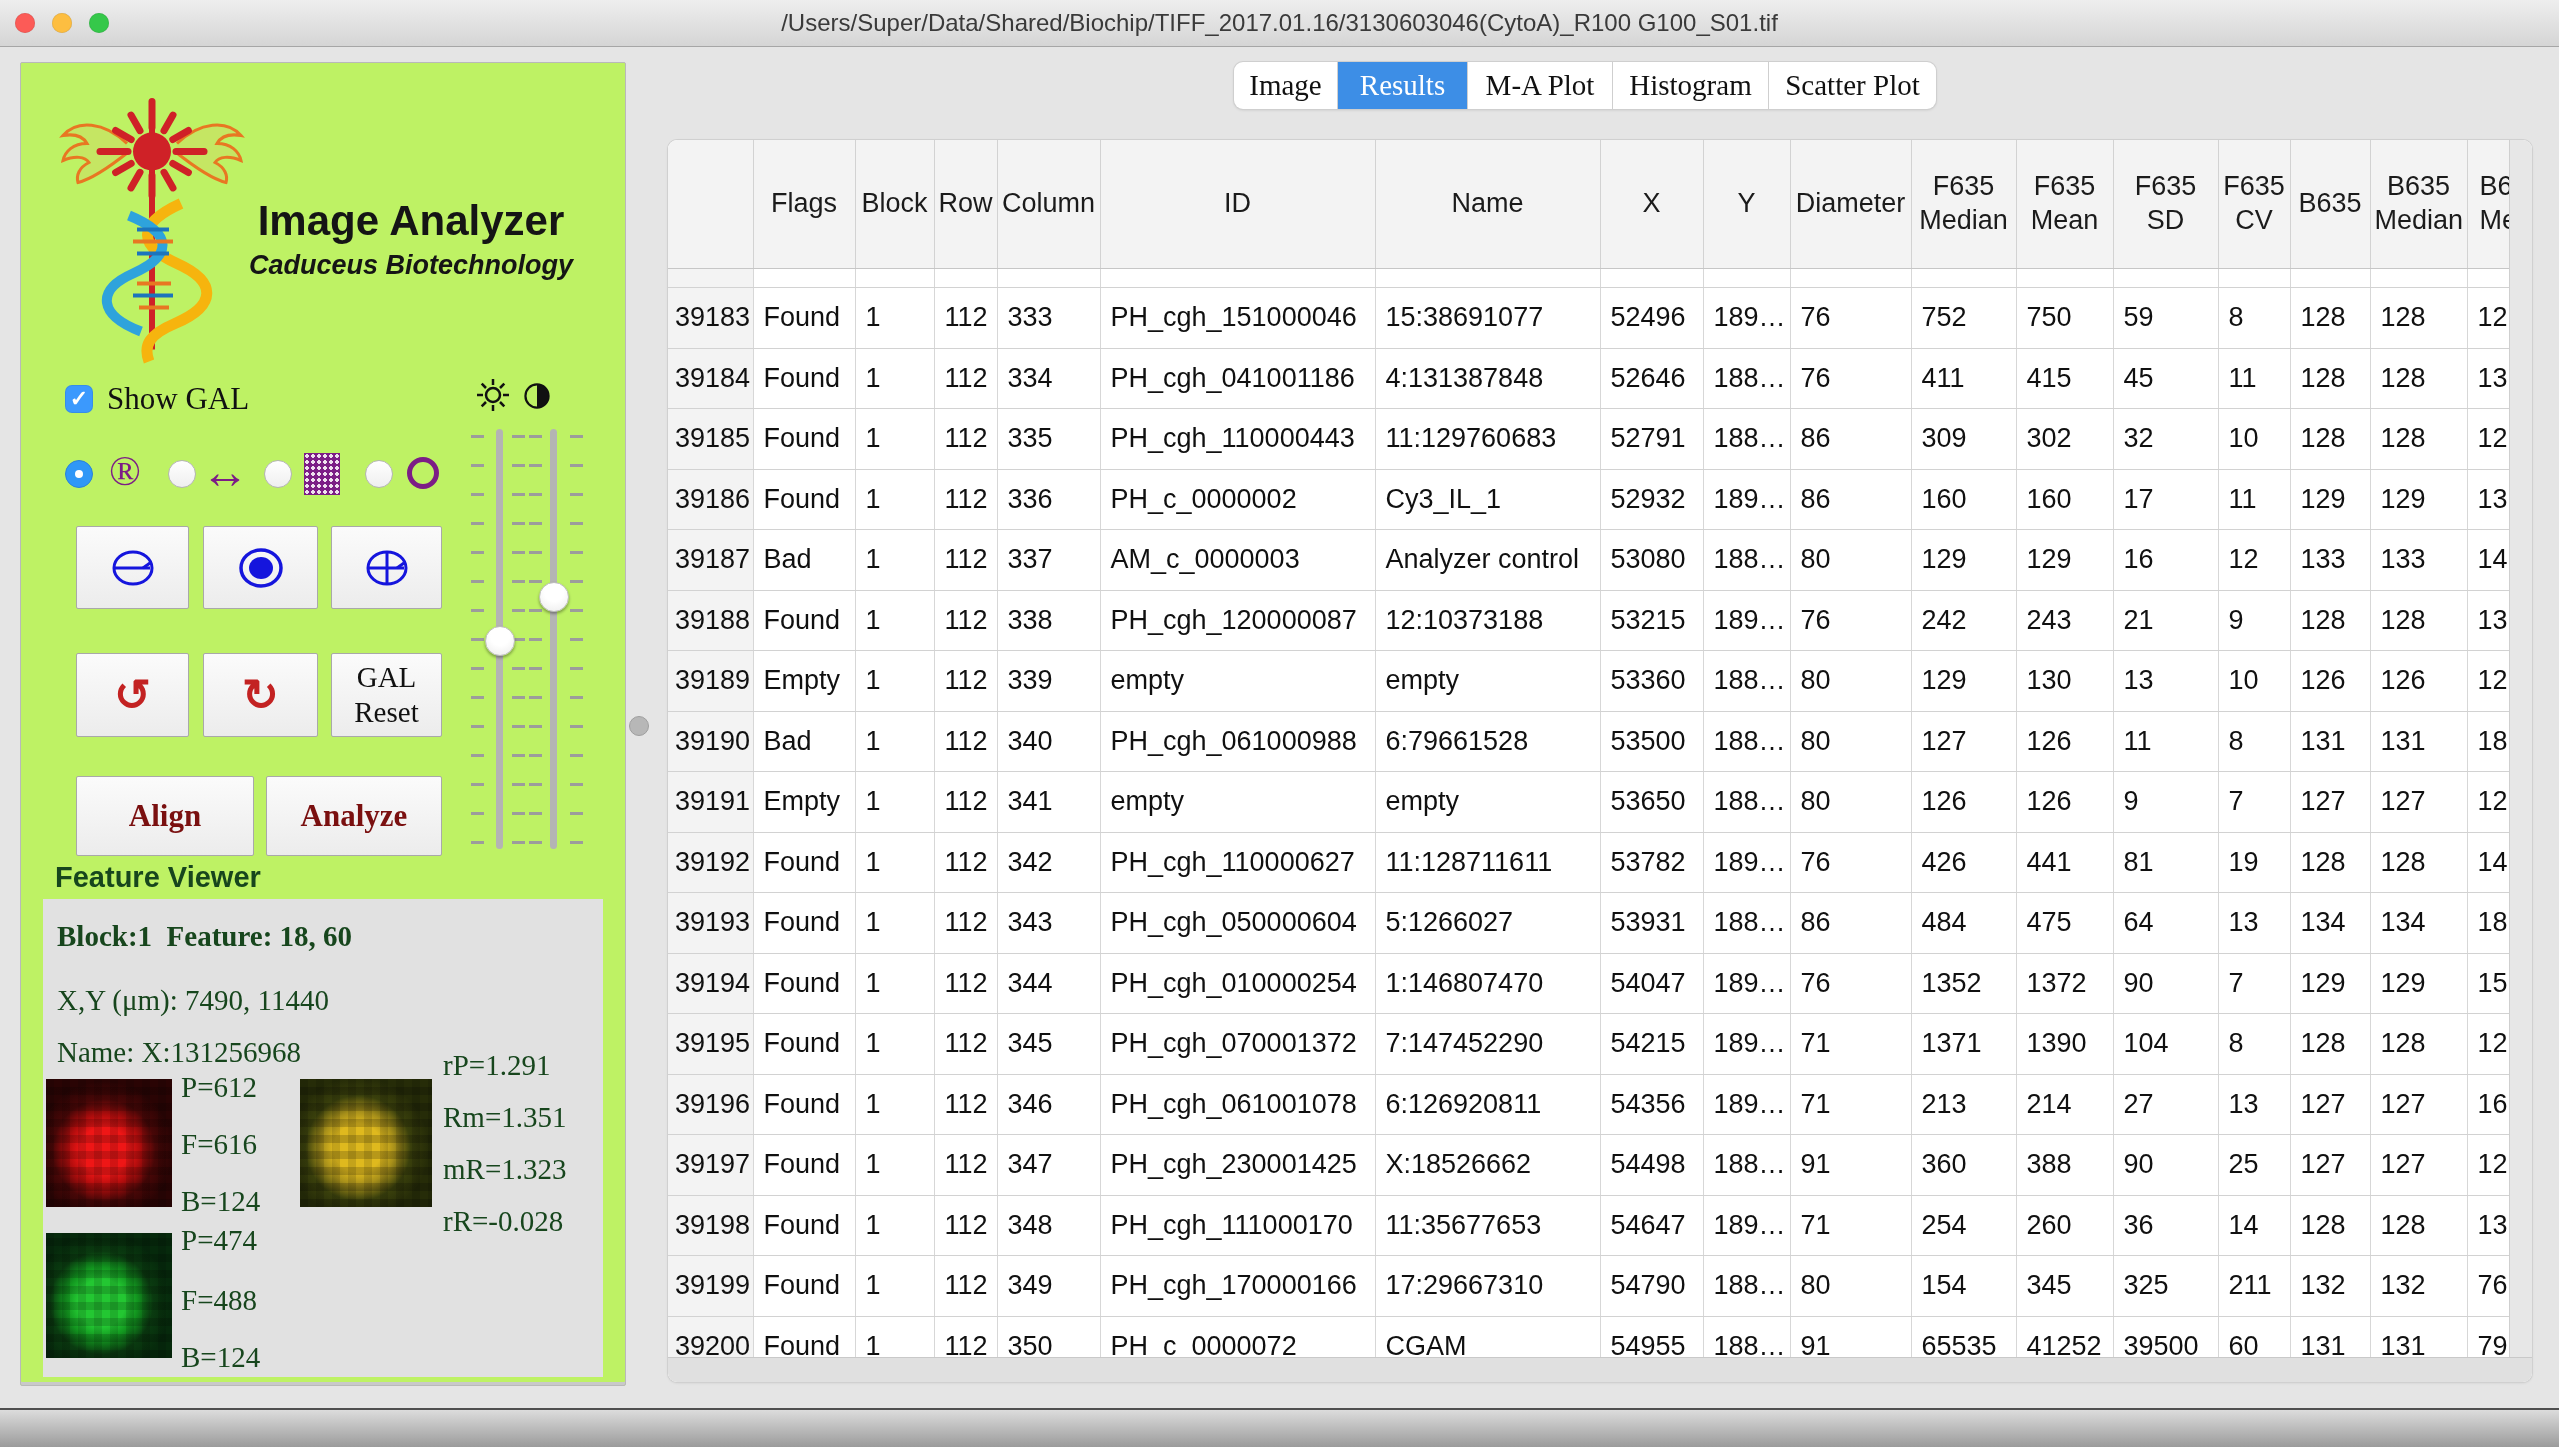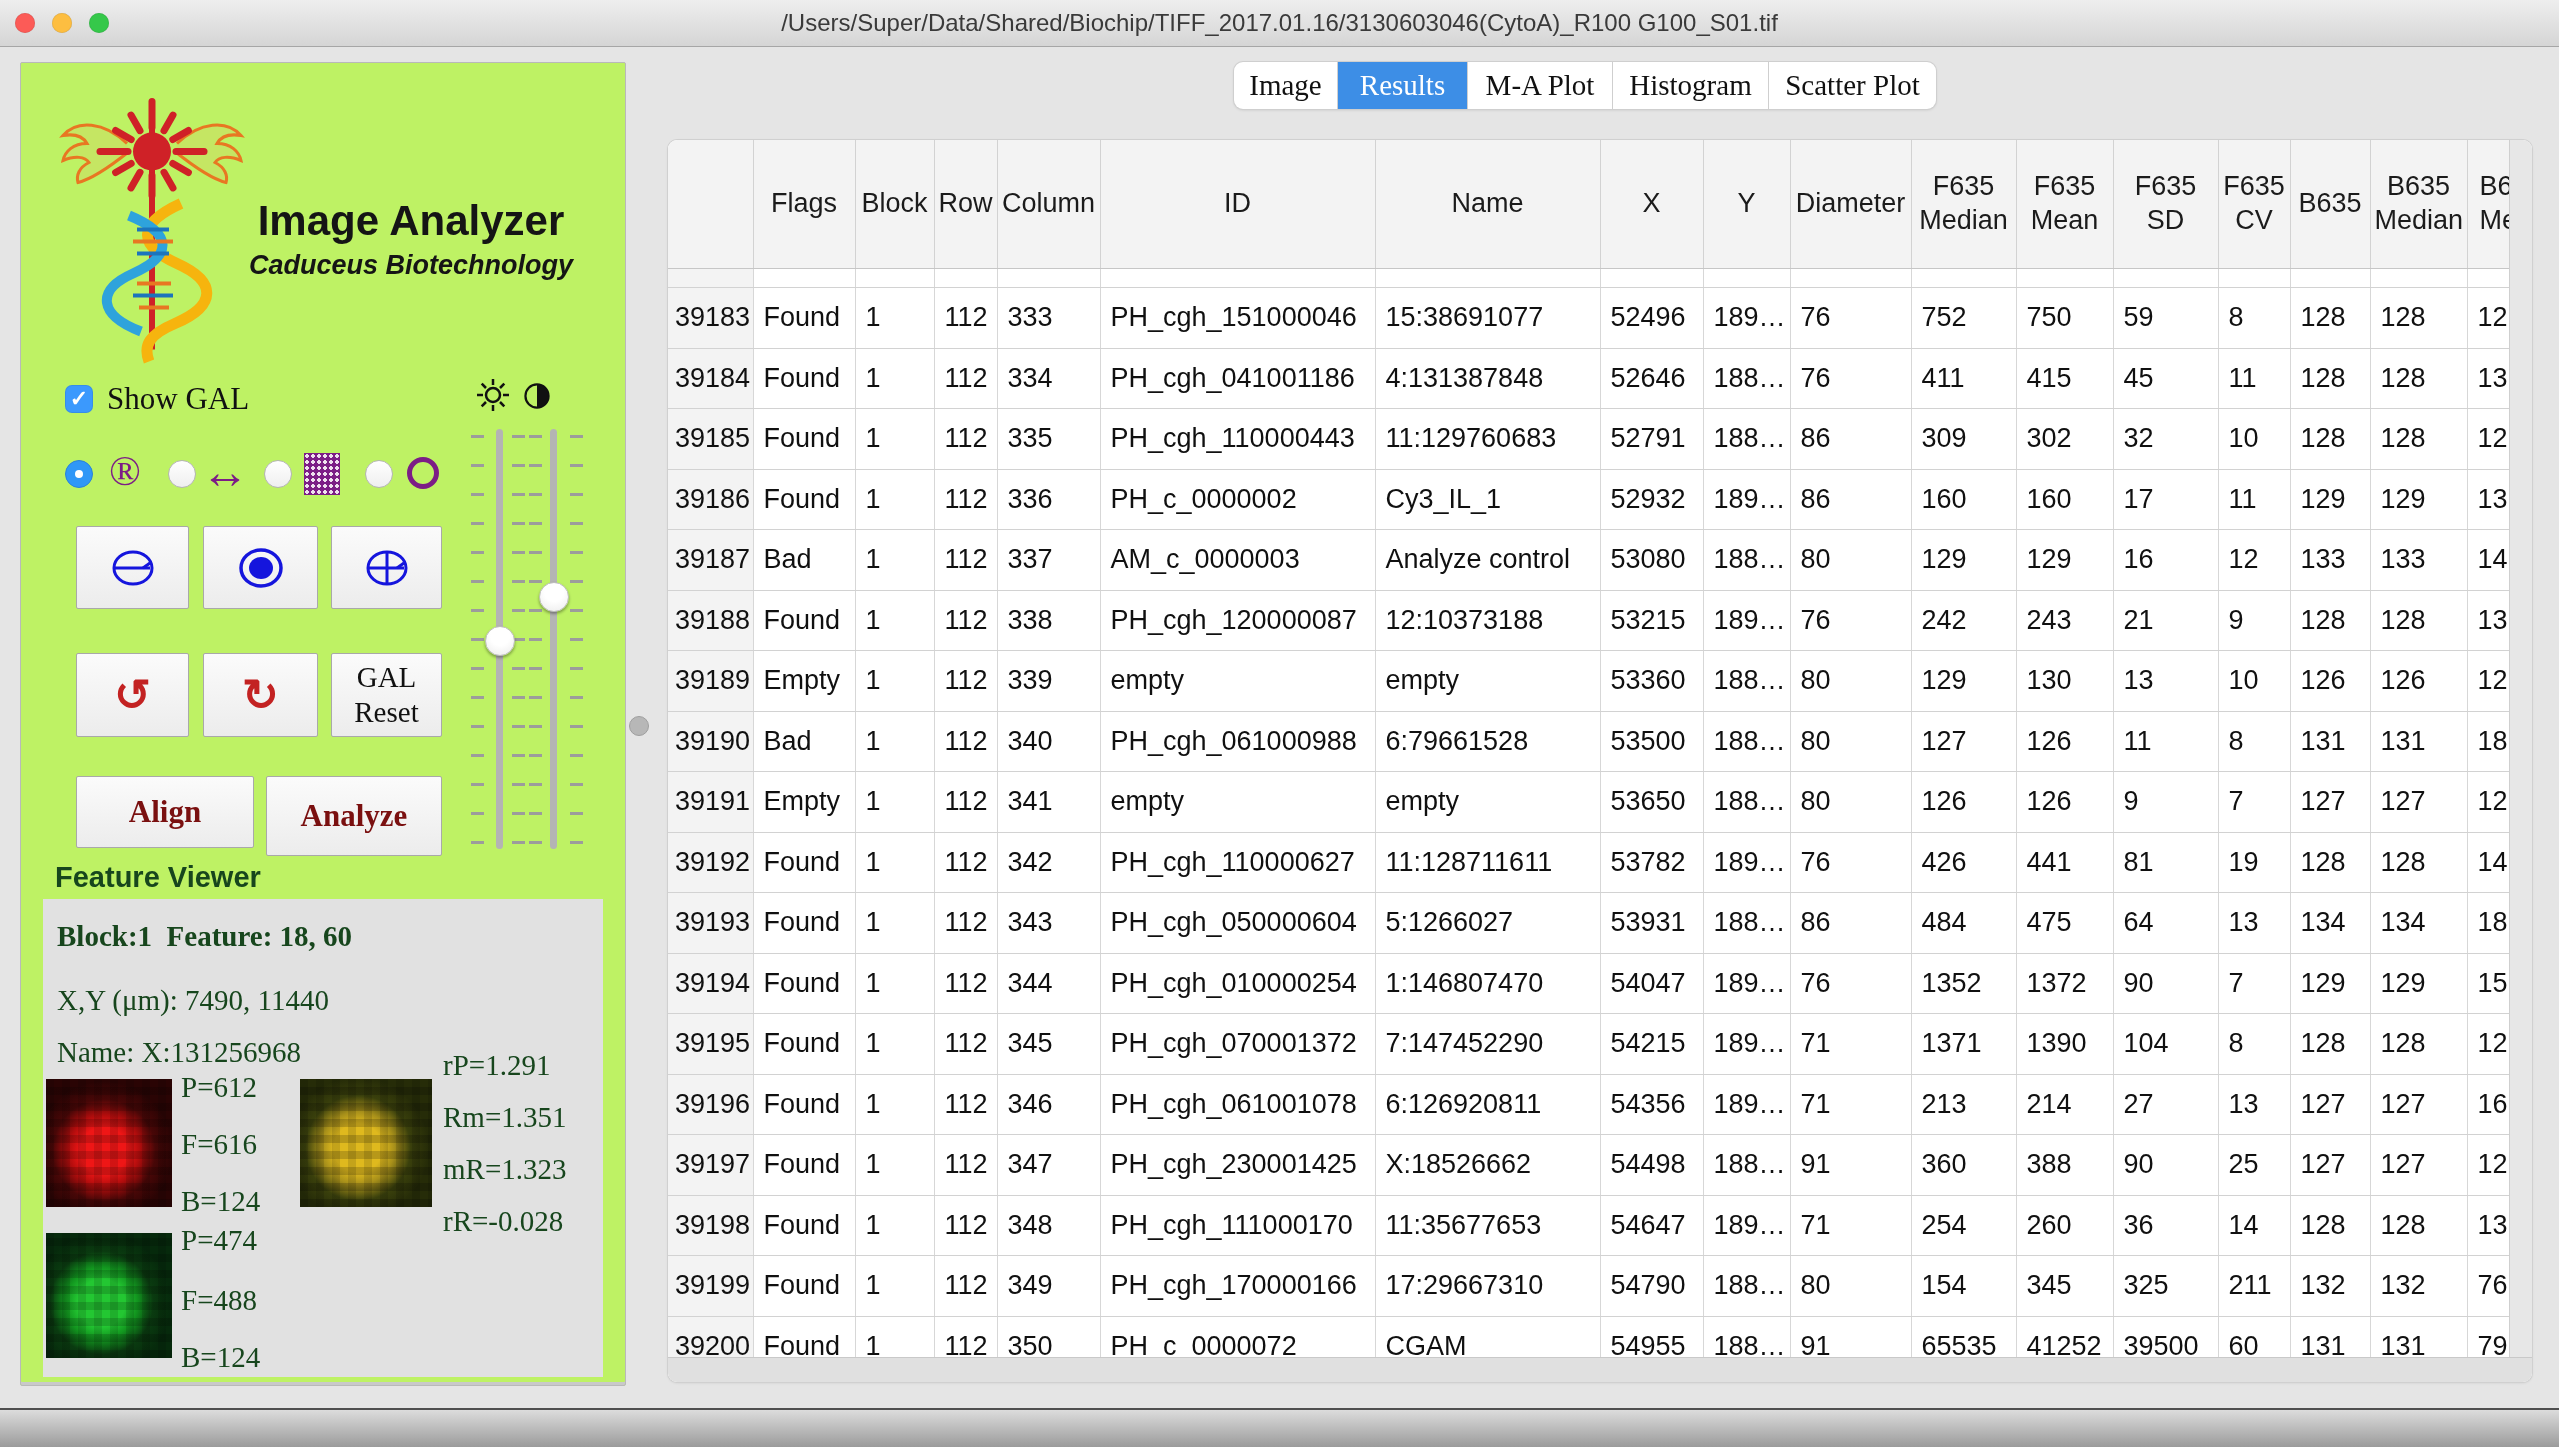--- a/index.html
+++ b/index.html
@@ -51,21 +51,21 @@
     box-shadow:0 2px 3px rgba(0,0,0,.35);box-sizing:border-box;}
   .th1{left:464px;top:563px;} .th2{left:518px;top:519px;}
   .tbtn{position:absolute;background:linear-gradient(#fbfbfb,#ececec);border:1px solid #a9a9a9;
     border-radius:2px;display:flex;align-items:center;justify-content:center;box-sizing:border-box;}
   .b11{left:55px;top:463px;width:113px;height:83px;}
   .b12{left:182px;top:463px;width:115px;height:83px;}
   .b13{left:310px;top:463px;width:111px;height:83px;}
   .b21{left:55px;top:590px;width:113px;height:84px;}
   .b22{left:182px;top:590px;width:115px;height:84px;}
   .b23{left:310px;top:590px;width:111px;height:84px;justify-content:flex-end;}
-  .b31{left:55px;top:713px;width:178px;height:72px;}
+  .b31{left:55px;top:713px;width:178px;height:80px;}
   .b32{left:245px;top:713px;width:176px;height:80px;}
   .rot{font-size:44px;color:#c32222;font-weight:bold;line-height:1;}
   .galreset{font-family:"Liberation Serif",serif;font-size:29px;color:#111;text-align:center;line-height:1.2;}
   .mbtn{font-family:"Liberation Serif",serif;font-size:31px;font-weight:bold;color:#7a1010;}
   .fvtitle{position:absolute;left:34px;top:798px;font-size:29px;font-weight:bold;color:#17461d;}
   .fvbox{position:absolute;left:22px;top:836px;width:560px;height:478px;background:#e1e1e1;}
   .fv-line{position:absolute;left:14px;font-family:"Liberation Serif",serif;font-size:29px;color:#17461d;white-space:pre;}
   .l1{top:21px;font-weight:bold;} .l2{top:85px;} .l3{top:137px;}
   .spotimg{position:absolute;}
   .redthumb{left:3px;top:180px;width:126px;height:128px;
@@ -417,21 +417,21 @@
           <td>129</td>
           <td>13</td>
         </tr>
         <tr>
           <td class="rn">39187</td>
           <td>Bad</td>
           <td>1</td>
           <td>112</td>
           <td>337</td>
           <td>AM_c_0000003</td>
-          <td>Analyze control</td>
+          <td>Analyzer control</td>
           <td>53080</td>
           <td>188…</td>
           <td>80</td>
           <td>129</td>
           <td>129</td>
           <td>16</td>
           <td>12</td>
           <td>133</td>
           <td>133</td>
           <td>14</td>

